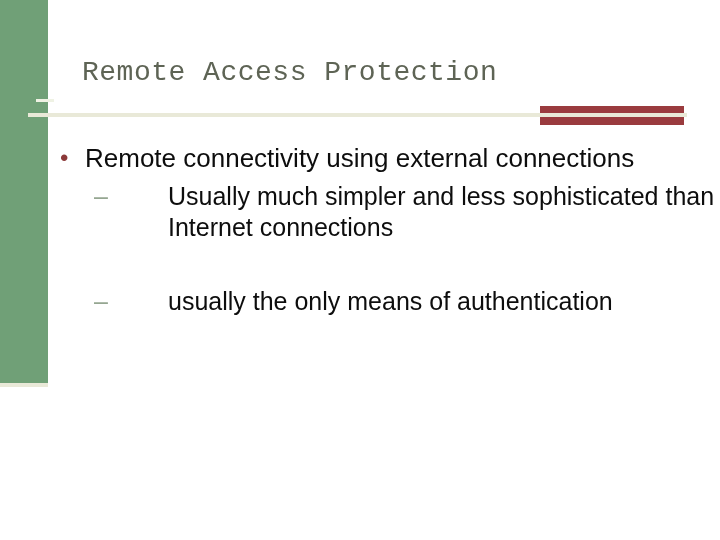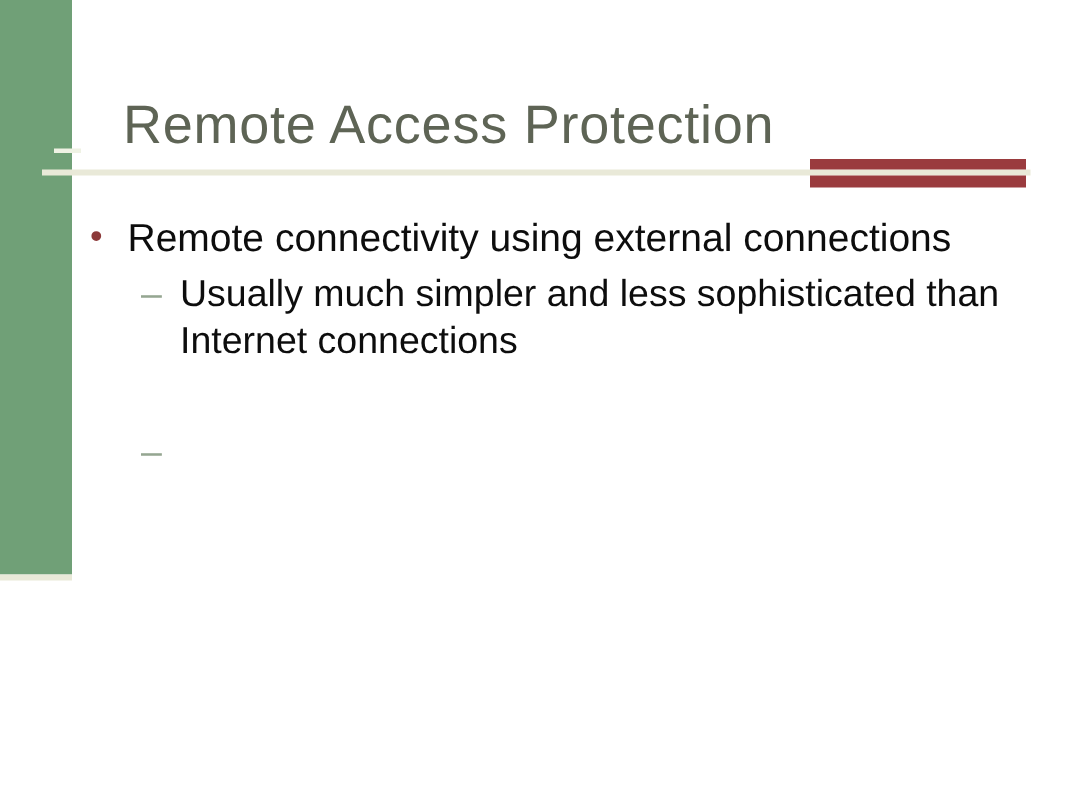--- a/index.html
+++ b/index.html
@@ -27,22 +27,22 @@
     position: absolute;
     left: 0; top: 383px;
     width: 48px; height: 4px;
     background: var(--cream_line, #E9E9D8);
   }
 
   
   .title {
     position: absolute;
     left: 82px; top: 38px;
-    font-family: Liberation Sans, sans-serif;
-    font-size: 36px;
+    font-family: Liberation Mono, monospace;
+    font-size: 28px;
     font-weight: 400;
     letter-spacing: 0.5px;
     color: var(--title_color, #5E6455);
     white-space: nowrap;
   }
 
   
   .rule-short {
     position: absolute;
     left: 36px; top: 99px;
@@ -97,21 +97,21 @@
   }
   .bullet-l2 .marker {
     color: var(--dash_marker, #95A691);
     width: 26px;
     flex: 0 0 26px;
     font-size: 25px;
     line-height: 31px;
   }
   .sub-1 { top: 181px; }
   .sub-2 { top: 286px; }
-  .lines div { white-space: nowrap; }
+  .lines div { white-space: nowrap; margin-left: 48px; }
 </style>
 </head>
 <body>
 
 <div class="slide">
 
   <div class="green-band"></div>
   <div class="green-band-foot"></div>
 
   <h1 class="title">Remote Access Protection</h1>
@@ -130,16 +130,17 @@
     <span class="marker">–</span>
     <span class="lines">
       <div>Usually much simpler and less sophisticated than</div>
       <div>Internet connections</div>
     </span>
   </div>
 
   <div class="bullet-l2 sub-2">
     <span class="marker">–</span>
     <span class="lines">
+      <div>usually the only means of authentication</div>
     </span>
   </div>
 
 </div>
 
 </body></html>

